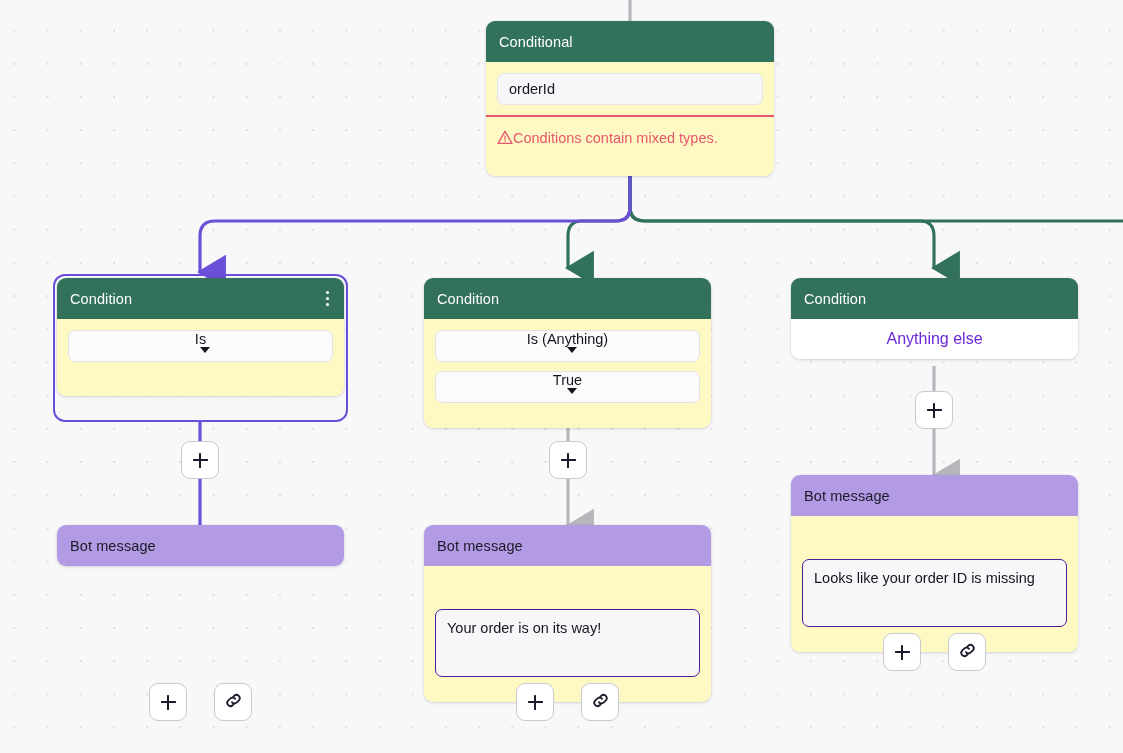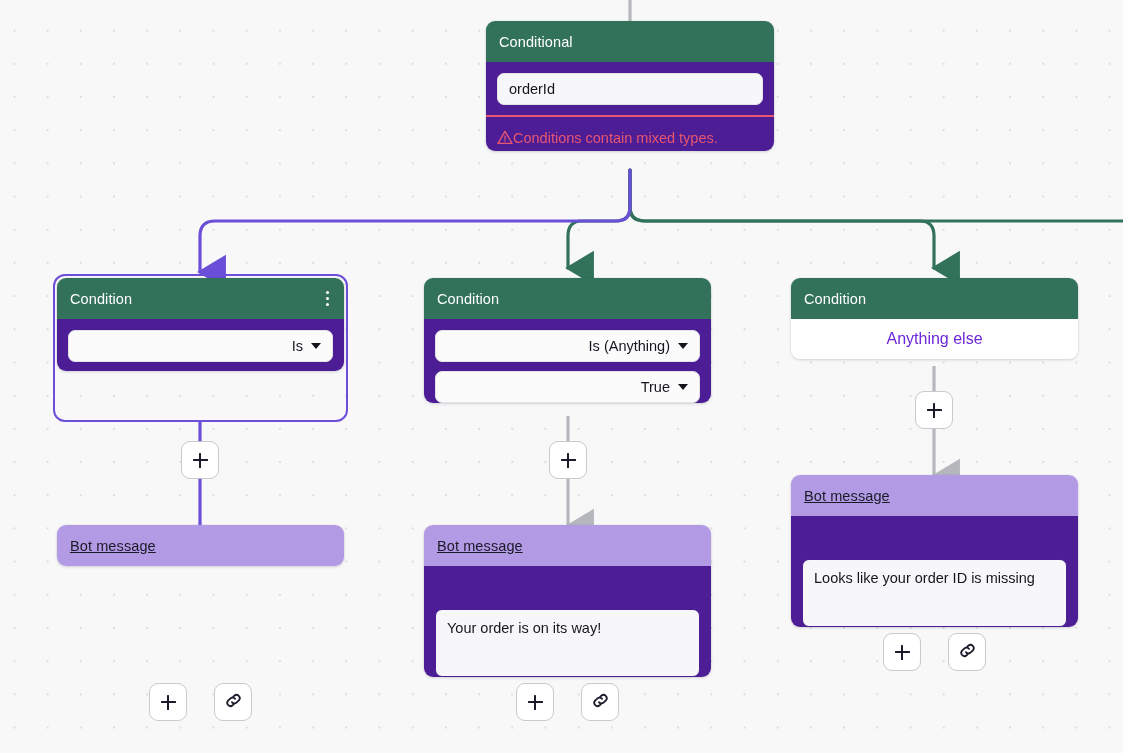--- a/index.html
+++ b/index.html
@@ -56,25 +56,24 @@
     font-size: 14.5px;
     letter-spacing: 0.1px;
   }
   .head-green {
     background: #33725a;
     color: #ffffff;
   }
   .head-purple {
     background: #b29ae4;
     color: #1b1b28;
-    text-decoration: underline;
   }
   .node-body {
-    background: #4c1d95;
-    padding: 11px 11px 0 11px;
+    background: #fef9c3;
+    padding: 11px 11px 25px 11px;
     box-sizing: border-box;
   }
 
   
   .sel-ring {
     position: absolute;
     border: 2.5px solid #6b4fd8;
     border-radius: 12px;
     box-sizing: border-box;
     pointer-events: none;
@@ -94,22 +93,23 @@
     padding: 0 11px;
     display: flex;
     align-items: center;
     outline: none;
   }
   .field.plain {
     background: #f7f7f9;
   }
   .select {
     background: #fbfbfc;
-    justify-content: flex-end;
+    justify-content: flex-start;
     cursor: pointer;
+    flex-direction: column;
   }
   .select .caret {
     width: 0;
     height: 0;
     border-left: 5.5px solid transparent;
     border-right: 5.5px solid transparent;
     border-top: 6.5px solid #14141d;
     margin-left: 8px;
     flex: 0 0 auto;
   }

